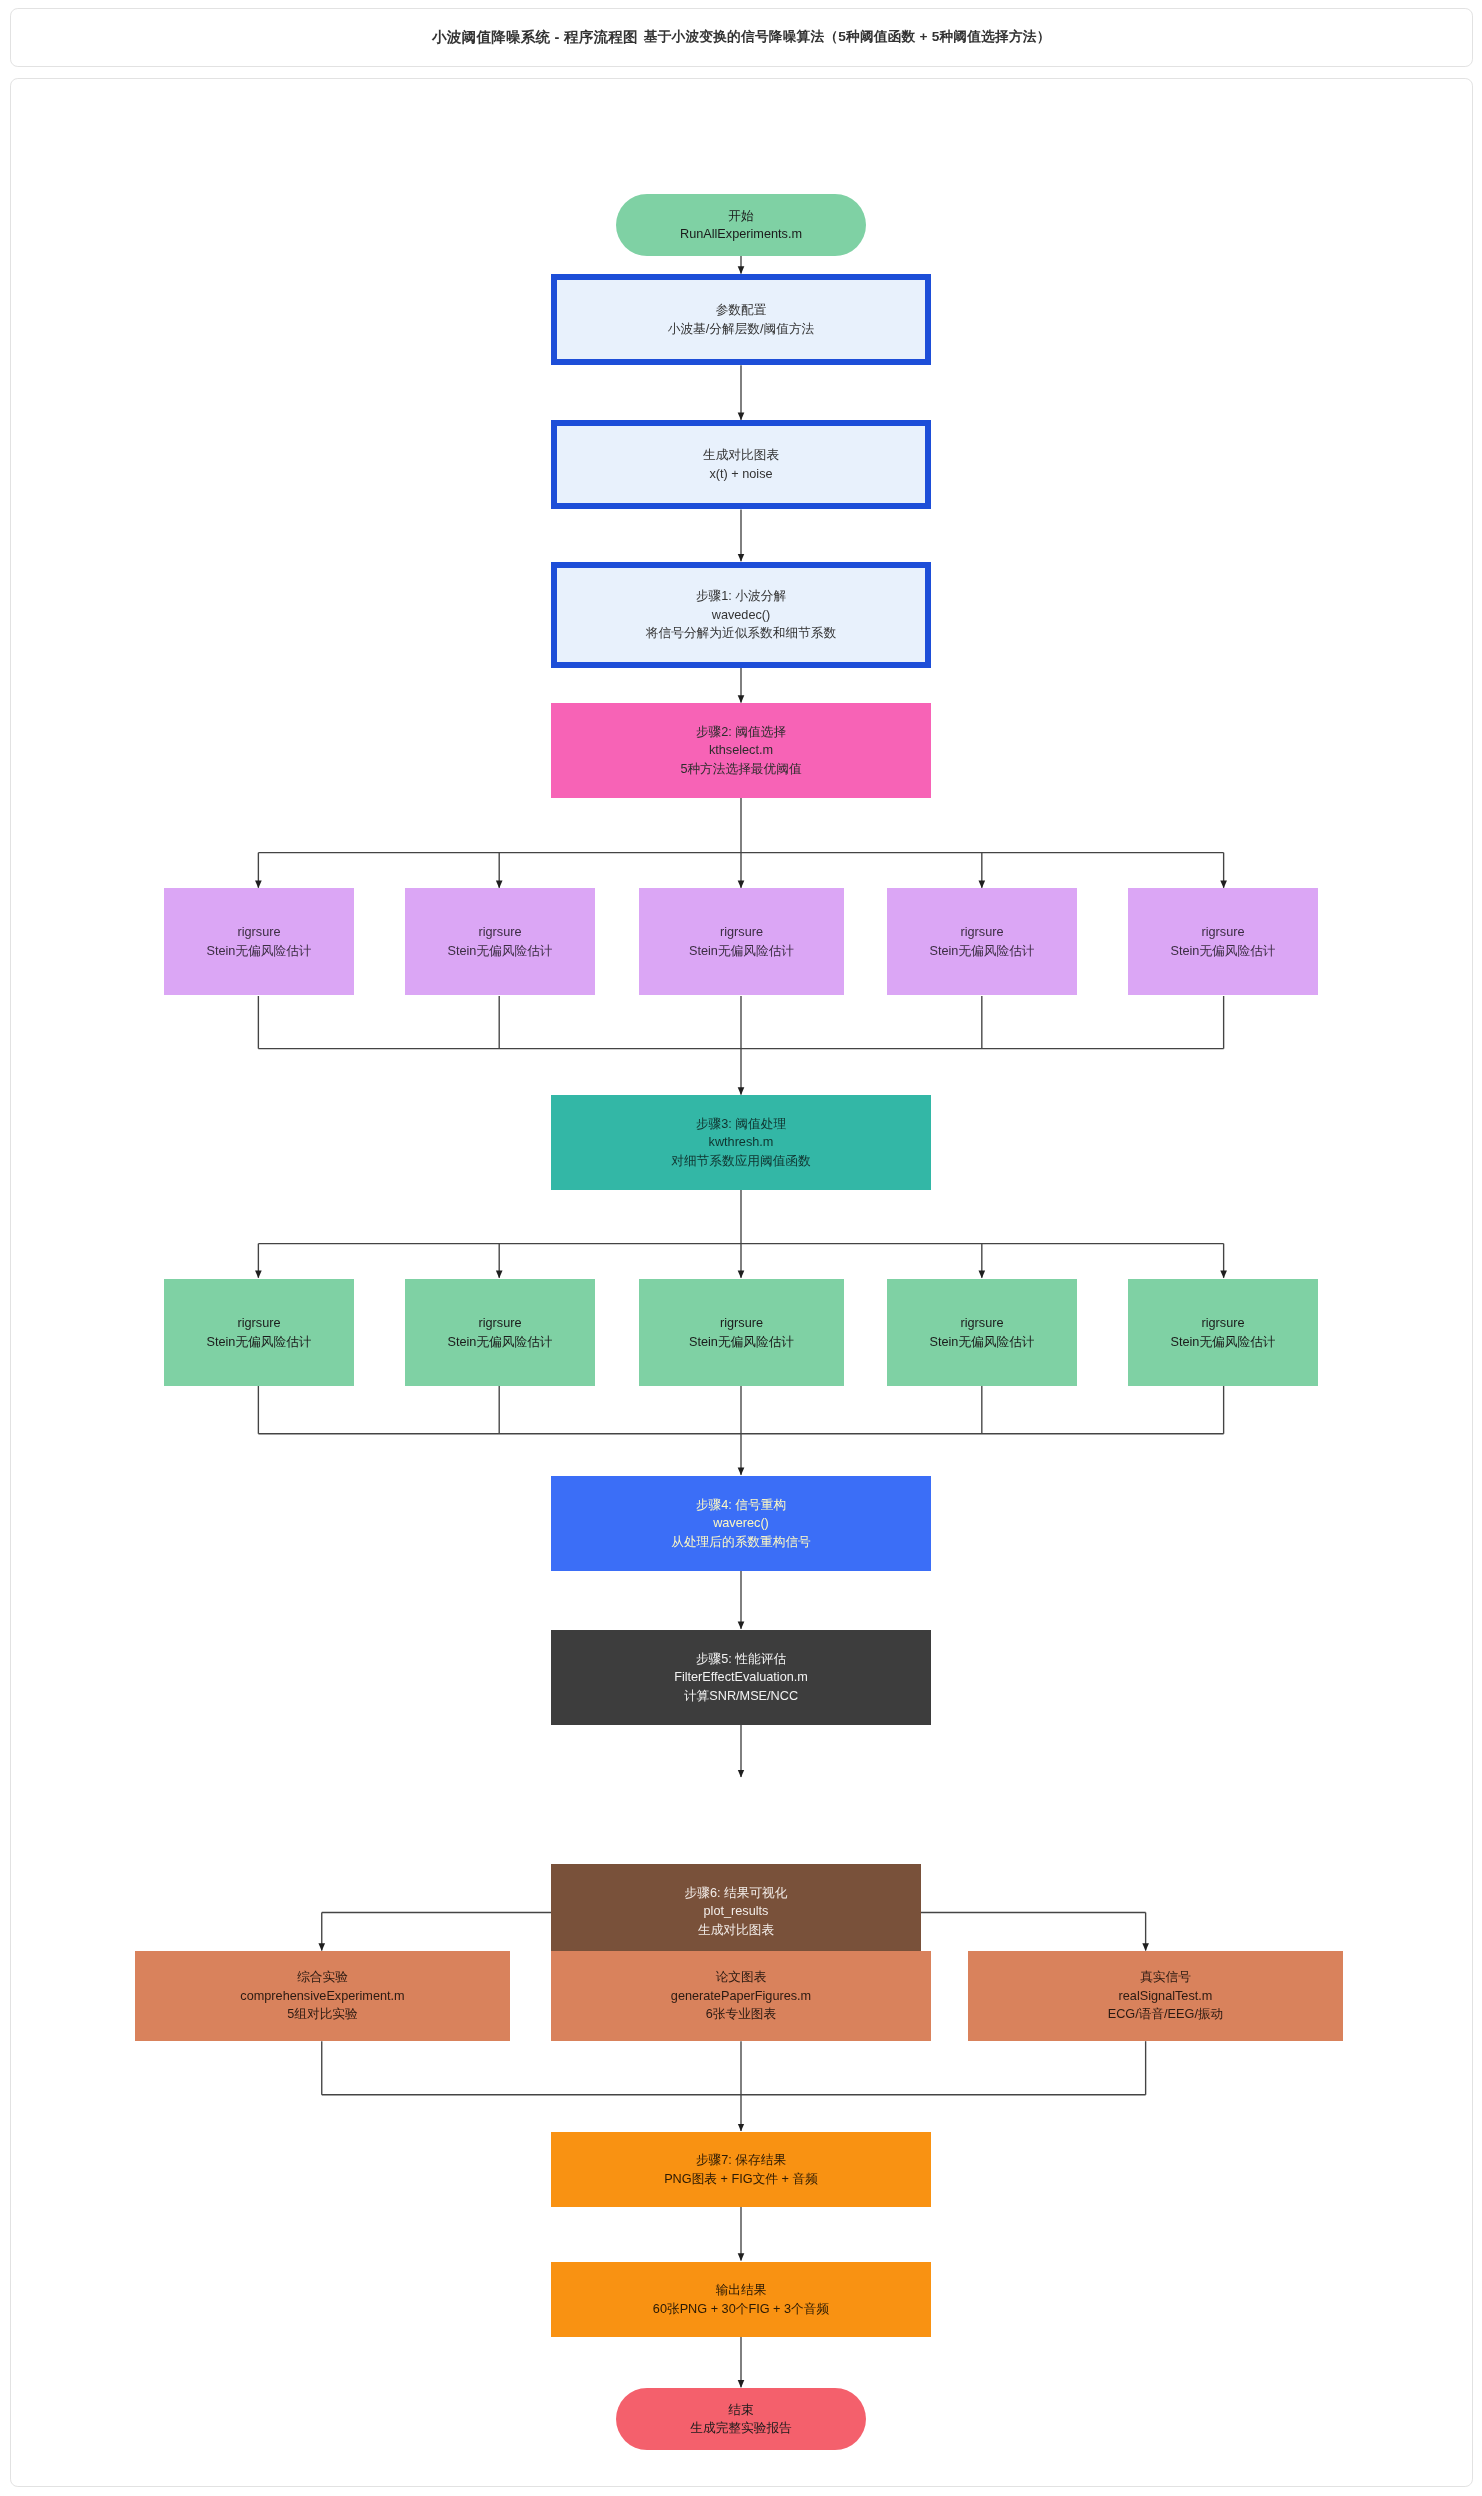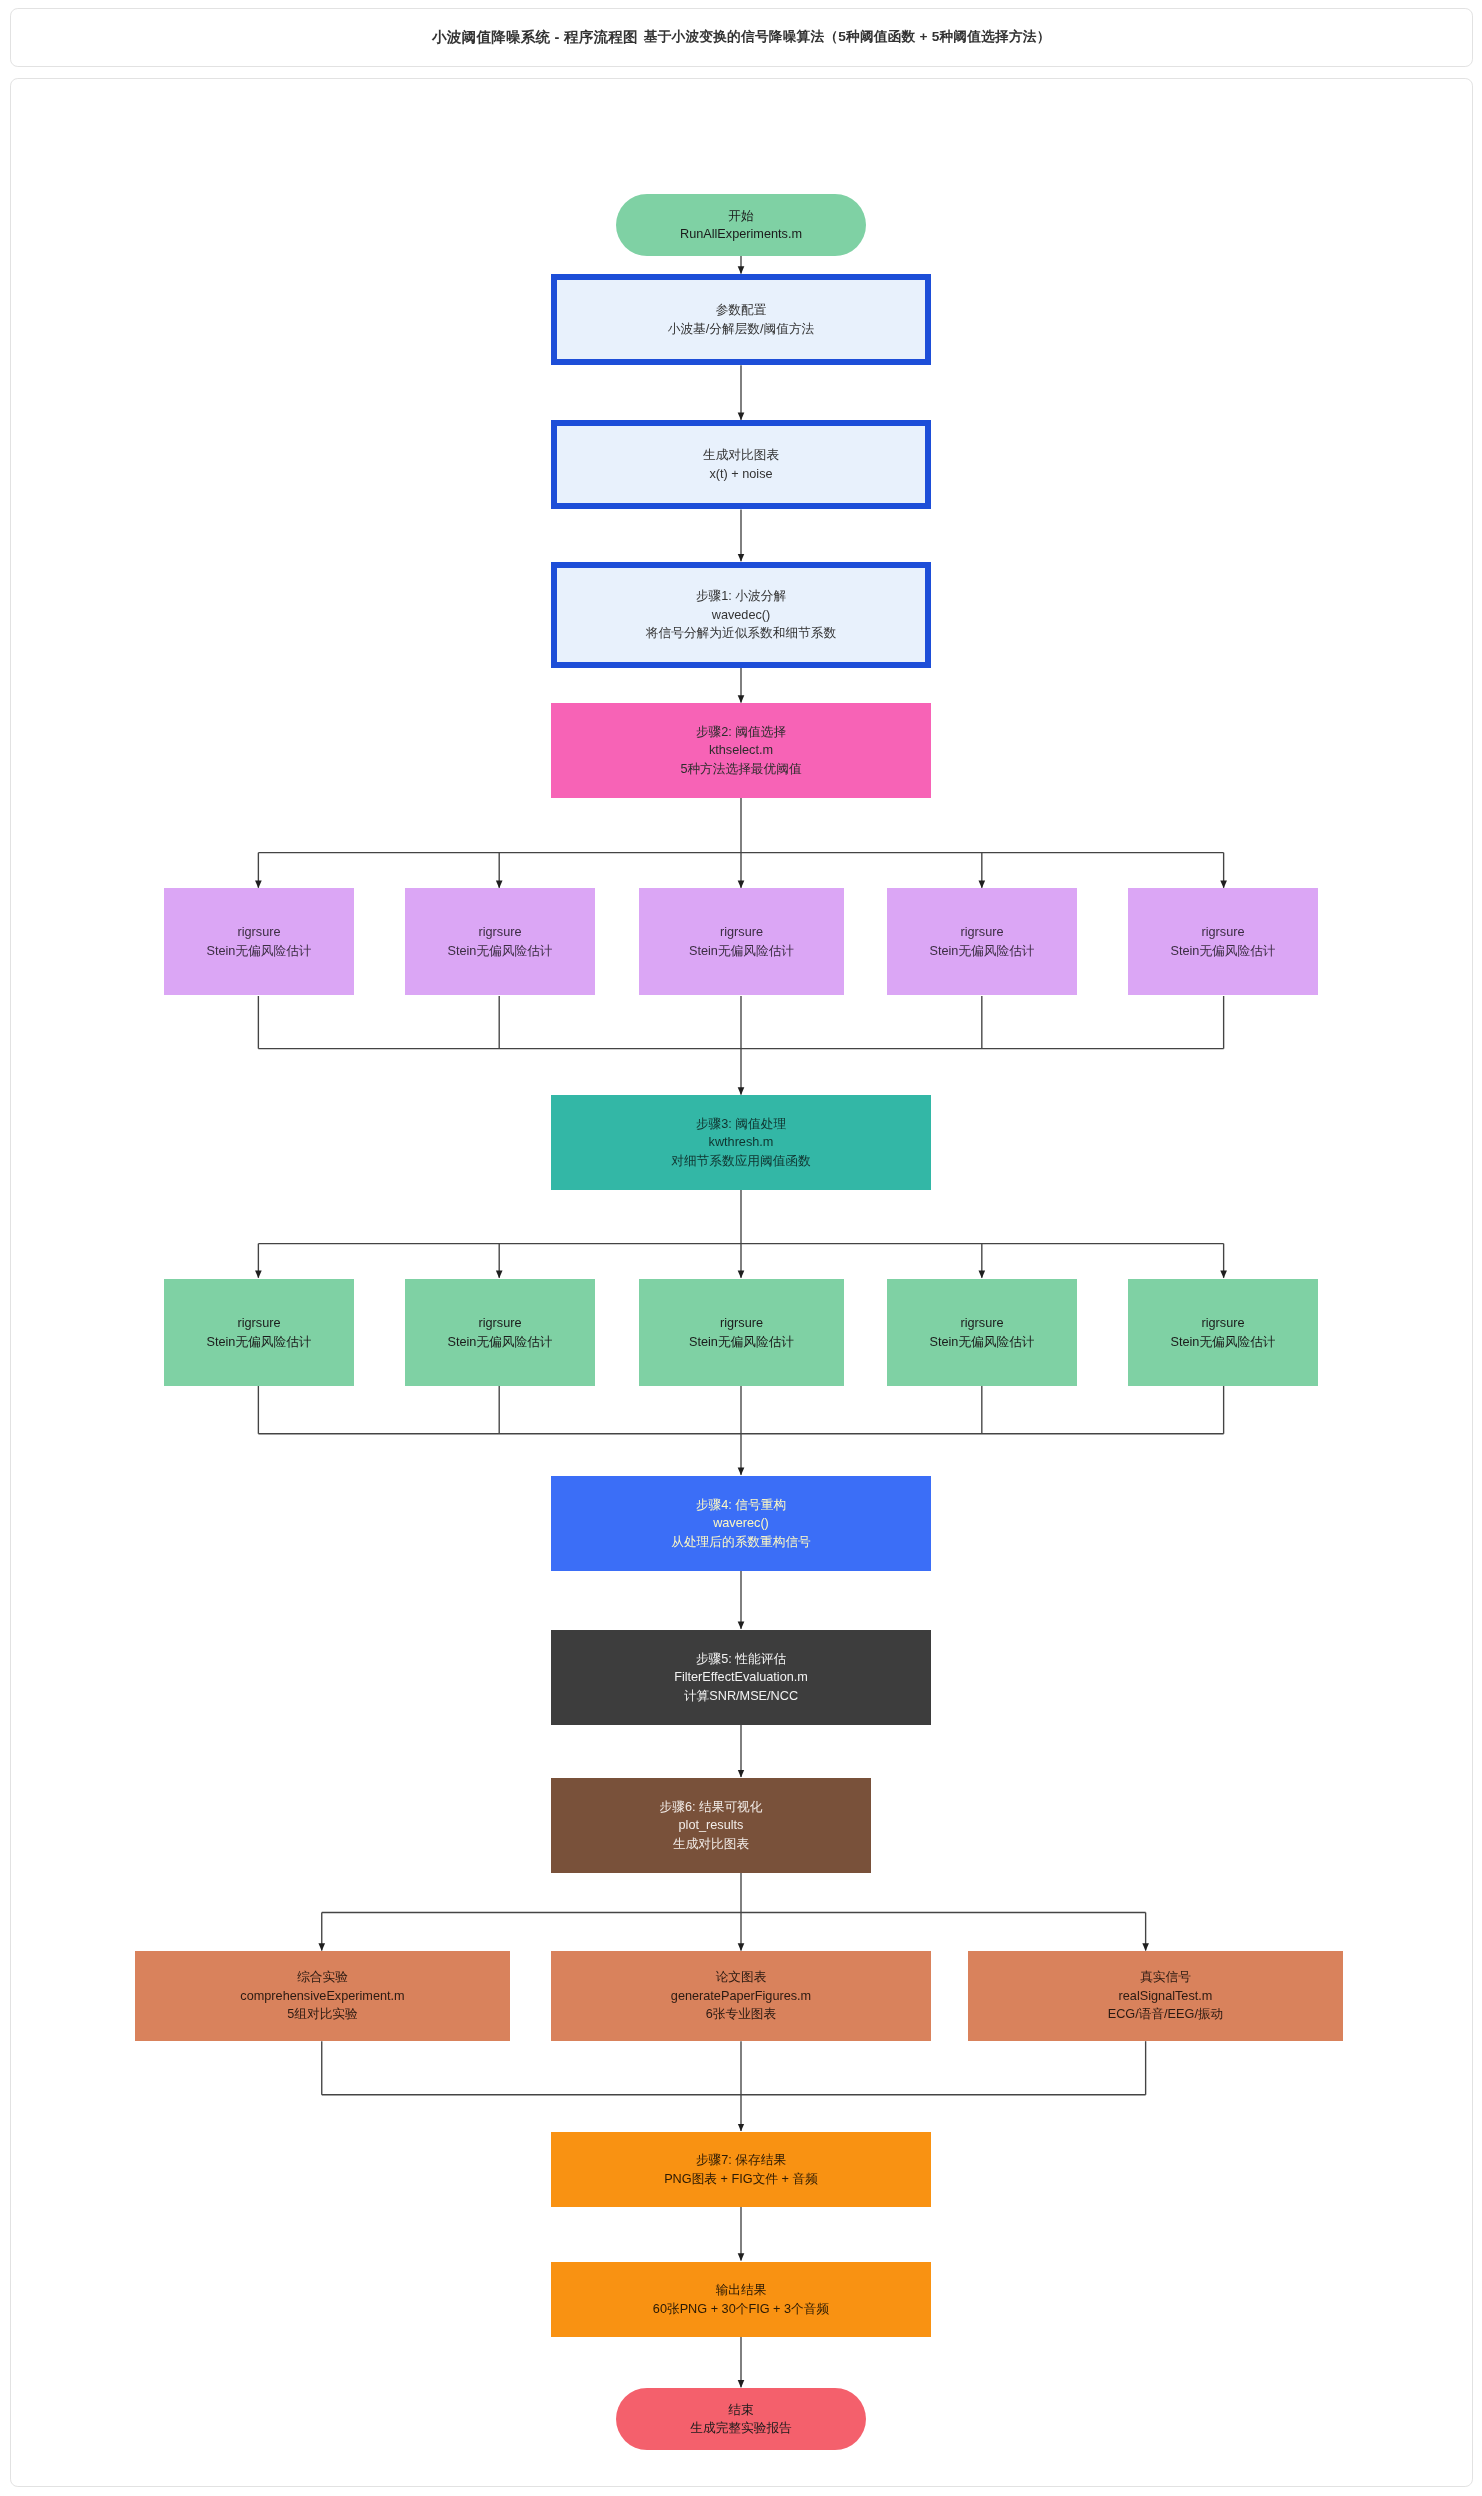--- a/index.html
+++ b/index.html
@@ -280,21 +280,21 @@
     <span class="ln">waverec()</span>
     <span class="ln">从处理后的系数重构信号</span>
   </div>
 
   <div class="node c-dark" style="left:551px; top:1630px; width:380px; height:95px;">
     <span class="ln">步骤5: 性能评估</span>
     <span class="ln">FilterEffectEvaluation.m</span>
     <span class="ln">计算SNR/MSE/NCC</span>
   </div>
 
-  <div class="node c-brown" style="left:551px; top:1778px; width:320px; height:95px;">
+  <div class="node c-brown" style="left:551px; top:1864px; width:370px; height:95px;">
     <span class="ln">步骤6: 结果可视化</span>
     <span class="ln">plot_results</span>
     <span class="ln">生成对比图表</span>
   </div>
 
   <div class="node c-salmon" style="left:135px; top:1951px; width:375px; height:90px;">
     <span class="ln">综合实验</span>
     <span class="ln">comprehensiveExperiment.m</span>
     <span class="ln">5组对比实验</span>
   </div>

